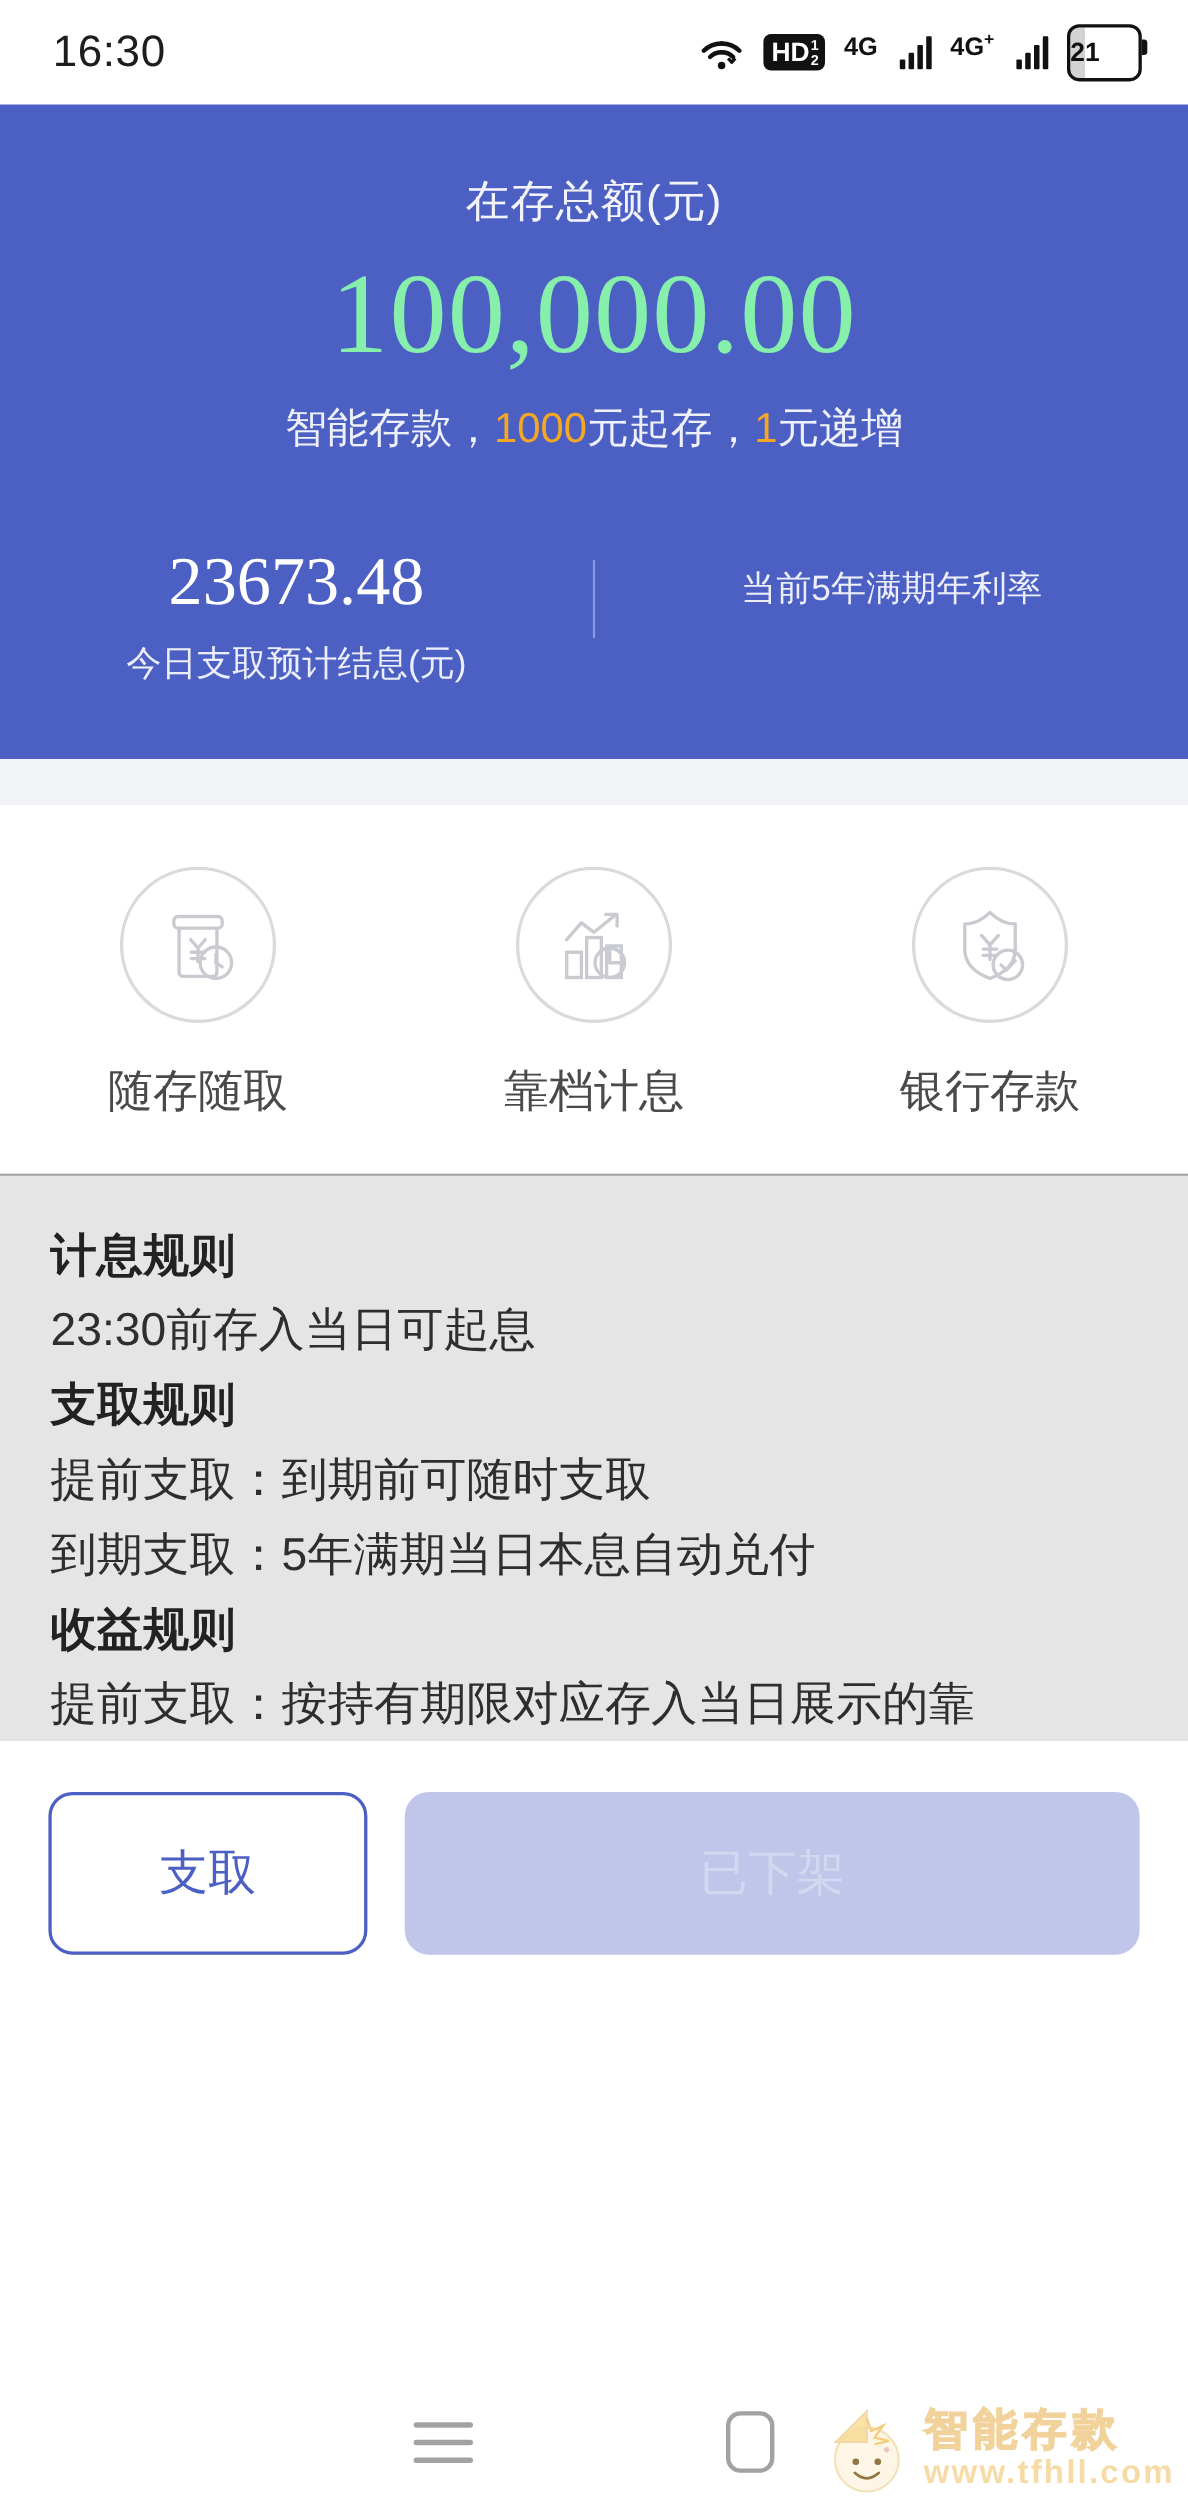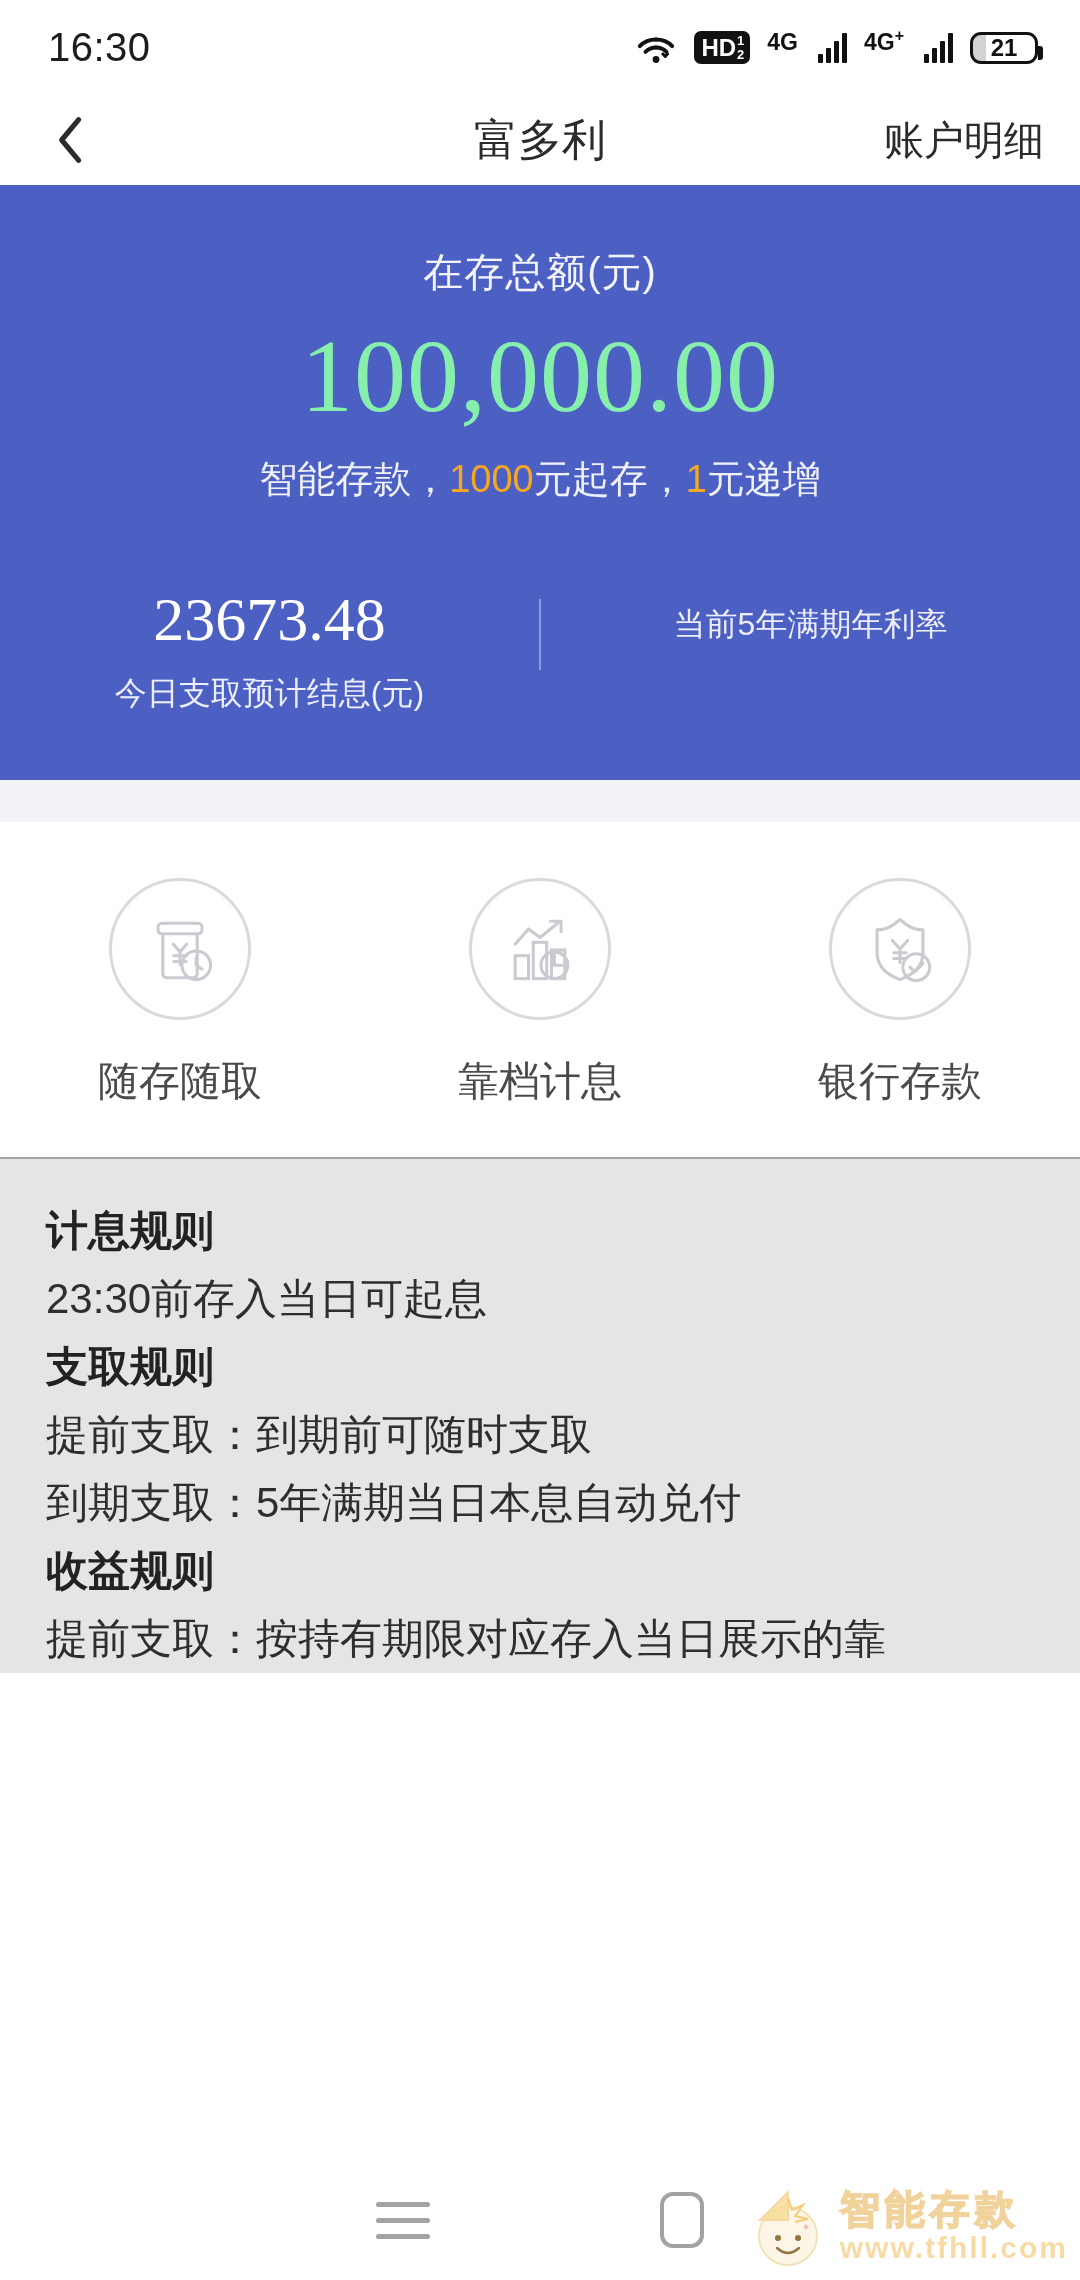--- a/index.html
+++ b/index.html
@@ -29,22 +29,22 @@
     line-height:1.02; margin-left:1px; font-weight:bold; }
   .sig { display:flex; align-items:flex-end; gap:18px; }
   .sig .lbl { font-size:23px; font-weight:bold; color:#111; line-height:1;
     margin-right:2px; position:relative; top:-9px; }
   .sig .lbl sup { font-size:16px; }
   .bars { display:flex; align-items:flex-end; gap:3px; height:30px; }
   .bars i { width:5px; background:#111; display:block; border-radius:1px; }
   .bars i:nth-child(1){height:9px;} .bars i:nth-child(2){height:15px;}
   .bars i:nth-child(3){height:22px;} .bars i:nth-child(4){height:30px;}
   .battery {
-    width:68px; height:32px; border:3px solid #111; border-radius:11px;
-    position:relative; display:flex; align-items:center; justify-content:center;
+    width:68px; height:52px; border:3px solid #111; border-radius:11px;
+    position:relative; display:flex; align-items:center; justify-content:flex-start;
     background:linear-gradient(to right,#d2d2d2 0%,#d2d2d2 21%,#fff 21%,#fff 100%);
   }
   .battery:after{content:"";position:absolute;right:-8px;top:11px;width:5px;
     height:14px;background:#111;border-radius:0 3px 3px 0;}
   .battery span{font-size:24px;font-weight:bold;color:#111;line-height:1;}
 
   
   .appbar {
     height:90px; display:flex; align-items:center; background:#fff;
     position:relative; padding:0 36px;
@@ -194,31 +194,20 @@
           </span>
       </span>
 
       <span class="battery">
         <span>21</span>
       </span>
 
     </div>
   </div>
 
-  <div class="appbar">
-    <div class="back-btn">
-      <span>
-        <svg viewBox="0 0 40 56" width="34" height="50">
-          <path d="M29 4 L9 28 L29 52" fill="none" stroke="#2b2b2b" stroke-width="6" stroke-linecap="round" stroke-linejoin="round"></path>
-        </svg>
-      </span>
-    </div>
-    <div class="appbar-title">富多利</div>
-    <div class="appbar-action">账户明细</div>
-  </div>
 
   <div class="hero">
     <div class="hero-label">在存总额(元)</div>
     <div class="hero-amount">100,000.00</div>
     <div class="hero-sub">
       <span>智能存款，</span><span class="hl">1000</span><span>元起存，</span><span class="hl">1</span><span>元递增</span>
     </div>
 
     <div class="hero-stats">
       <div class="stat">
@@ -281,20 +270,24 @@
   <div class="rules">
     <div class="rule-h">计息规则</div>
     <div class="rule-p">23:30前存入当日可起息</div>
     <div class="rule-h">支取规则</div>
     <div class="rule-p">提前支取：到期前可随时支取</div>
     <div class="rule-p">到期支取：5年满期当日本息自动兑付</div>
     <div class="rule-h">收益规则</div>
     <div class="rule-p">提前支取：按持有期限对应存入当日展示的靠</div>
   </div>
 
+  <div class="actions">
+    <button class="btn-outline">支取</button>
+    <button class="btn-disabled">已下架</button>
+  </div>
 
   <div class="navbar">
     <div class="nav-recents">
         <i></i>
         <i></i>
         <i></i>
       </div>
     <div class="nav-home"></div>
   </div>
 

